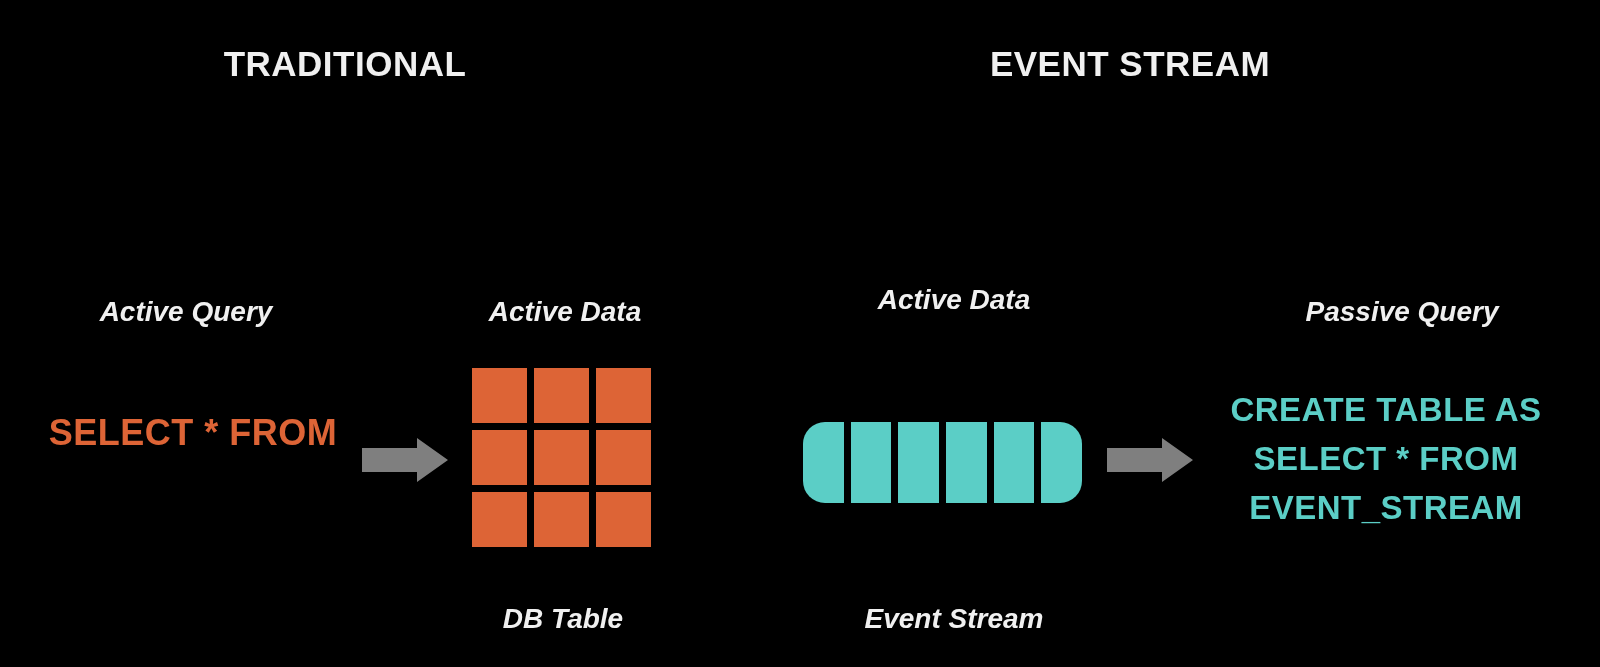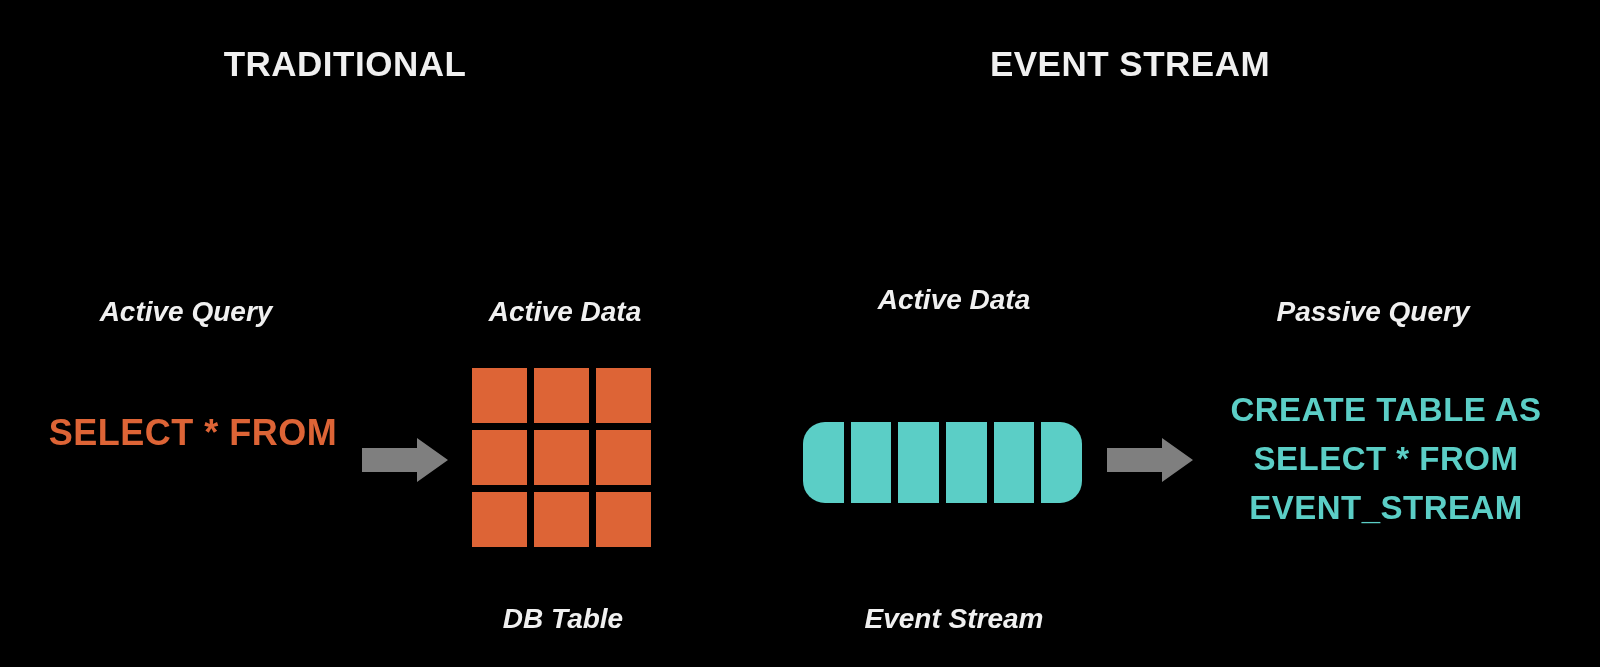--- a/index.html
+++ b/index.html
@@ -78,21 +78,21 @@
 
     <div class="abs col-label" style="left:413px;top:603px;text-align:center;">DB Table</div>
   </div>
 
   <div>
     <div class="abs title" style="left:880px;top:24px;">
       <div>EVENT STREAM</div>
     </div>
 
     <div class="abs col-label" style="left:804px;top:284px;">Active Data</div>
-    <div class="abs col-label" style="left:1223px;top:296px;">Passive Query</div>
+    <div class="abs col-label" style="left:1252px;top:296px;">Passive Query</div>
 
     <div class="abs stream-pill">
         <div class="segment"></div>
         <div class="segment"></div>
         <div class="segment"></div>
         <div class="segment"></div>
         <div class="segment"></div>
         <div class="segment"></div>
       </div>
 

